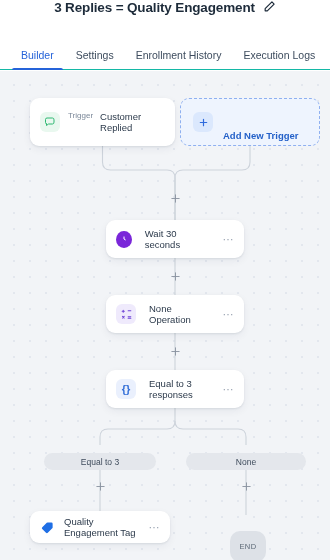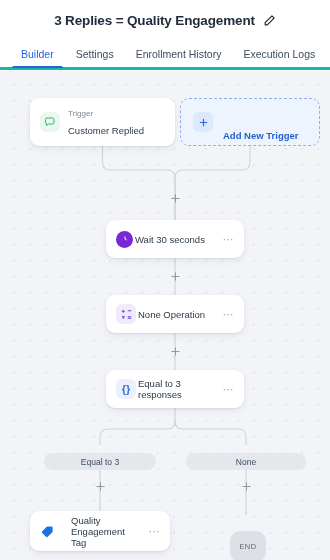--- a/index.html
+++ b/index.html
@@ -8,40 +8,39 @@
     font-family: "Liberation Sans", sans-serif;
     background: #ffffff;
     overflow: hidden;
     position: relative;
   }
 
   
   .header {
     height: 40px;
     display: flex;
-    align-items: center;
     justify-content: center;
     gap: 8px;
     background: #ffffff;
   }
   .header-title {
     font-size: 13.5px;
     font-weight: bold;
     color: #1d2b3a;
     letter-spacing: -0.15px;
   }
   .edit-icon { width: 13px; height: 13px; display: block; color: #1d2b3a; }
 
   
   .tabs {
     height: 30px;
     display: flex;
     align-items: stretch;
     background: #ffffff;
-    border-bottom: 3px solid #14b8a6;
+    border-bottom: 1px solid #14b8a6;
     padding: 0 10px;
   }
   .tab {
     display: flex;
     align-items: center;
     padding: 0 11px;
     font-size: 10.5px;
     color: #3d4c5e;
     position: relative;
     white-space: nowrap;
@@ -104,21 +103,21 @@
   }
 
   
   .trigger-card {
     left: 30px; top: 27px;
     width: 145px; height: 48px;
     padding: 0 10px;
     gap: 8px;
   }
   .trigger-icon-bg { background: #e9f8ef; }
-  .trigger-text { display: flex; flex-direction: column; gap: 7px; }
+  .trigger-text { display: flex; flex-direction: row; gap: 7px; }
   .trigger-kicker { font-size: 8px; color: #7b8899; }
   .trigger-name { font-size: 9.5px; color: #2c3a4b; }
 
   
   .add-trigger {
     position: absolute;
     left: 180px; top: 27px;
     width: 140px; height: 48px;
     border: 1.2px dashed #8fb0f0;
     border-radius: 9px;
@@ -136,21 +135,21 @@
     display: flex; align-items: center; justify-content: center;
     color: #2f6bdd; font-size: 13px; line-height: 1;
   }
   .add-trigger-label { font-size: 9.5px; color: #2461c9; font-weight: bold; margin-top: 27px; }
 
   
   .step {
     left: 106px;
     width: 138px; height: 38px;
     padding: 0 10px;
-    gap: 2px;
+    gap: 13px;
   }
   .step-wait { top: 149px; }
   .step-math { top: 224px; }
   .step-branch { top: 299px; }
 
   .icon-purple-solid {
     width: 17px; height: 17px;
     border-radius: 50%;
     background: #7a26d9;
     display: flex; align-items: center; justify-content: center;
@@ -185,23 +184,23 @@
     background: #dde1e7;
     display: flex; align-items: center; justify-content: center;
     font-size: 7.5px; color: #5c6876; letter-spacing: .4px;
     cursor: pointer;
     margin-top: 16px;
   }
 
   
   .tag-node {
     left: 30px; top: 440px;
-    width: 140px; height: 40px;
+    width: 140px; height: 32px;
     padding: 0 10px;
-    gap: 16px;
+    gap: 9px;
   }
 
   
   .plus-node {
     position: absolute;
     width: 13px; height: 13px;
     display: flex; align-items: center; justify-content: center;
     color: #8a93a0;
     font-size: 13px;
     line-height: 1;

